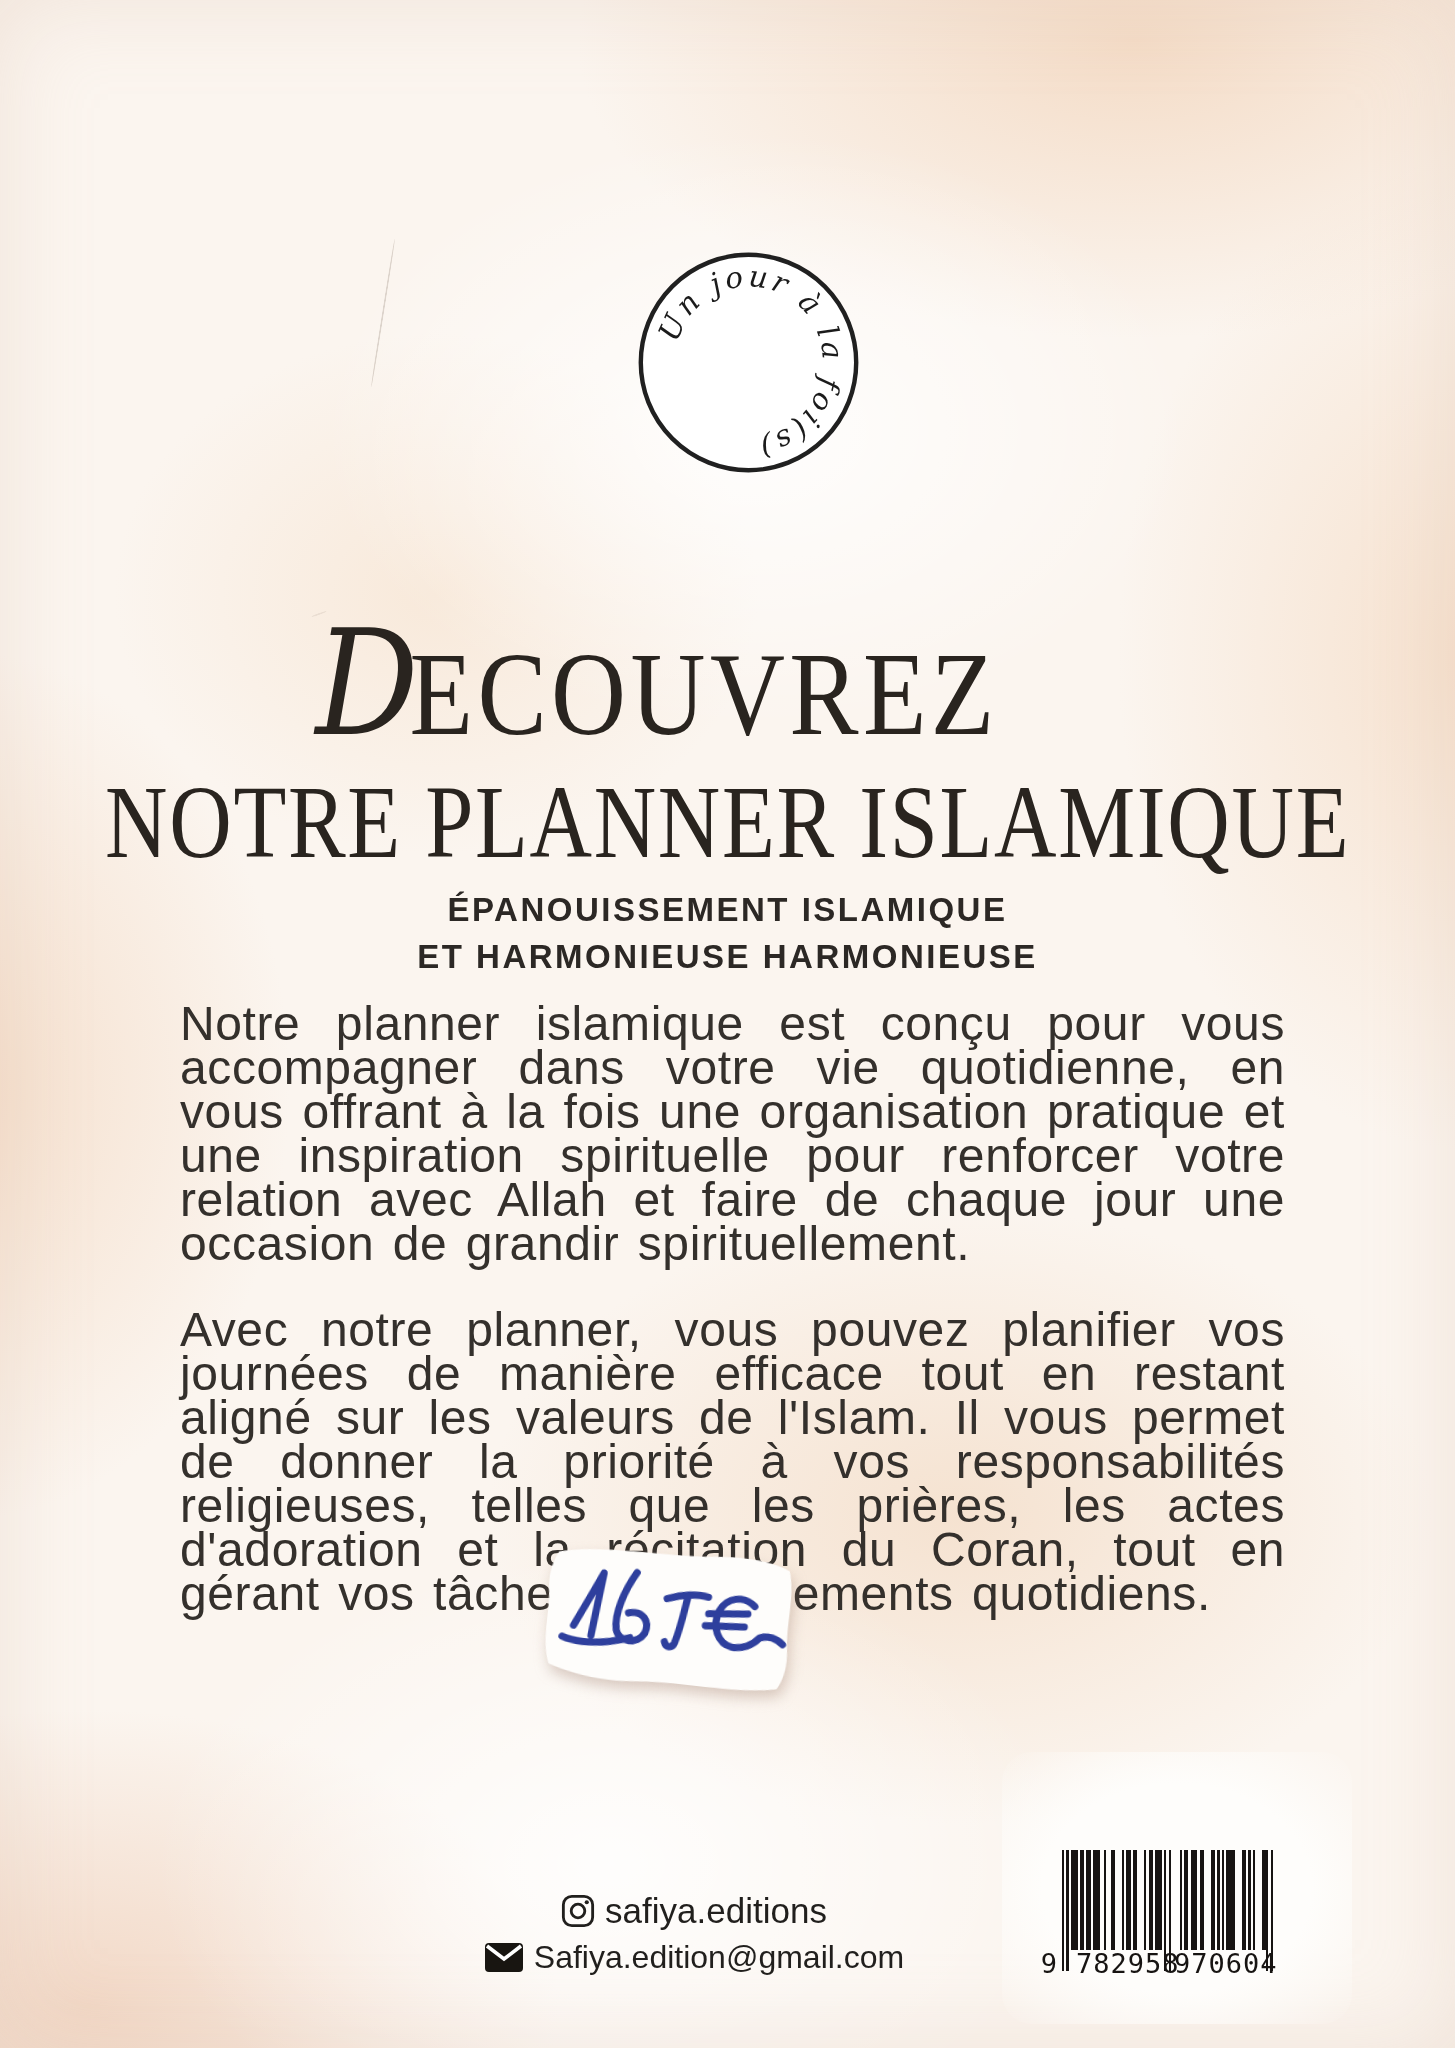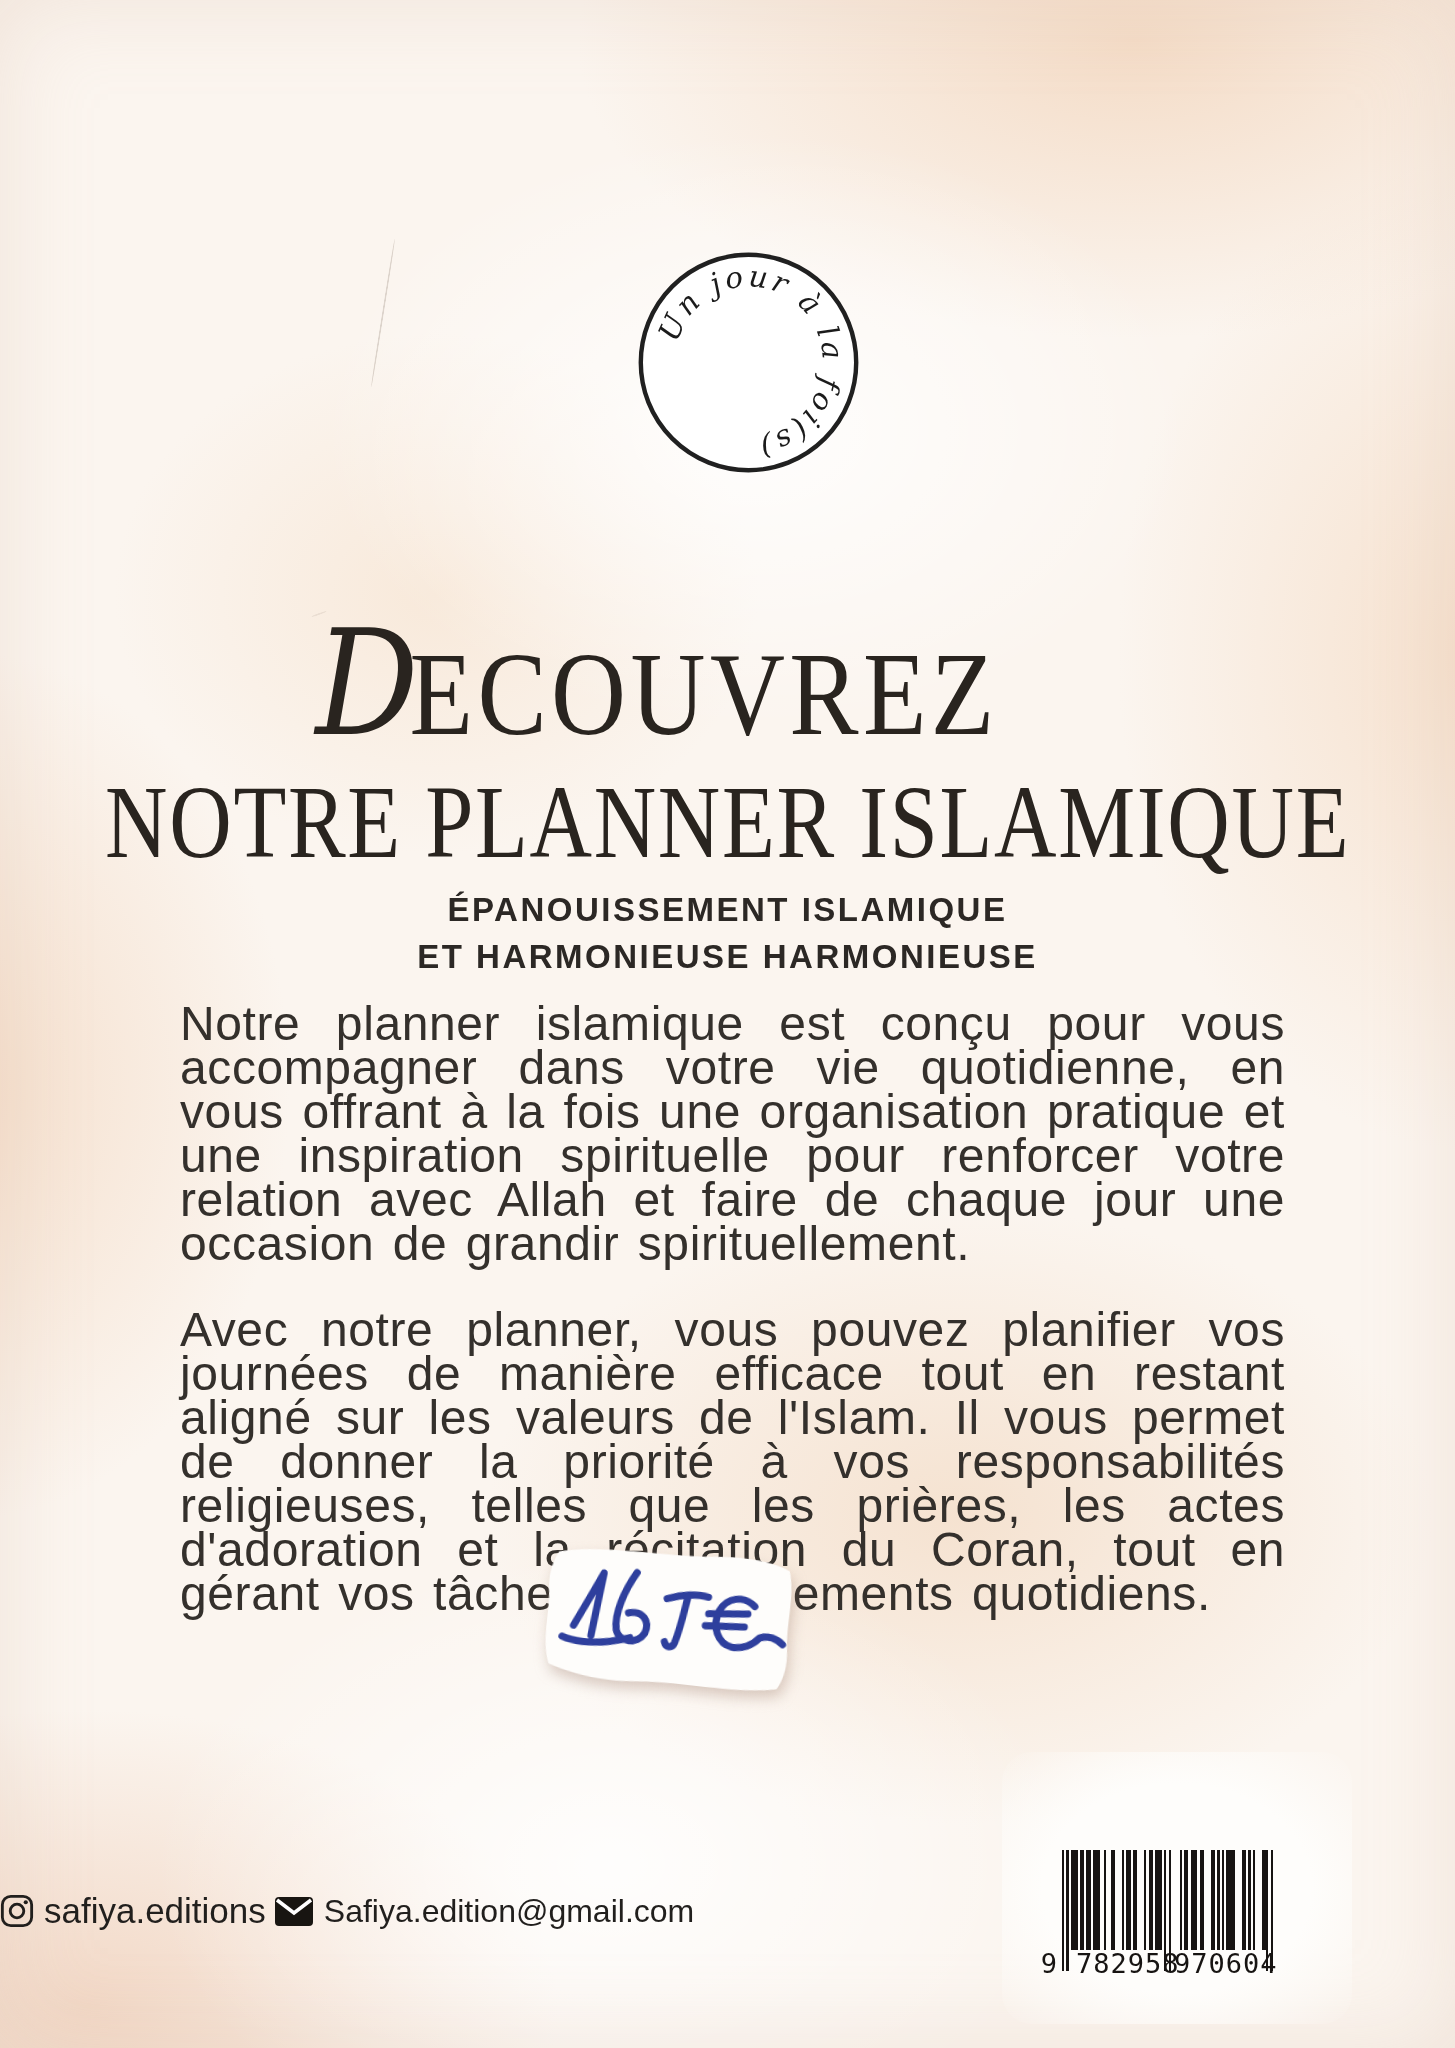--- a/index.html
+++ b/index.html
@@ -61,21 +61,21 @@
   }
   .body-text p{margin:0 0 42px 0;}
 
   
   .sticker{position:absolute;left:534px;top:1540px;width:262px;height:156px;transform:rotate(6.5deg);}
   .sticker svg{filter:drop-shadow(3px 7px 7px rgba(148,116,96,0.35));}
 
   
   .contact{
     position:absolute;left:0;top:1891px;width:1388px;
-    display:flex;flex-direction:row;align-items:center;gap:8px;
+    display:flex;flex-direction:column;align-items:center;gap:8px;
     color:#211f1d;
   }
   .contact-line{display:flex;align-items:center;gap:10px;white-space:nowrap;}
   .contact-instagram{font-size:35px;}
   .contact-email{font-size:32px;}
 
   
   .barcode-area{position:absolute;left:1002px;top:1752px;width:350px;height:272px;}
   .barcode-white{
     position:absolute;inset:0;border-radius:30px;

